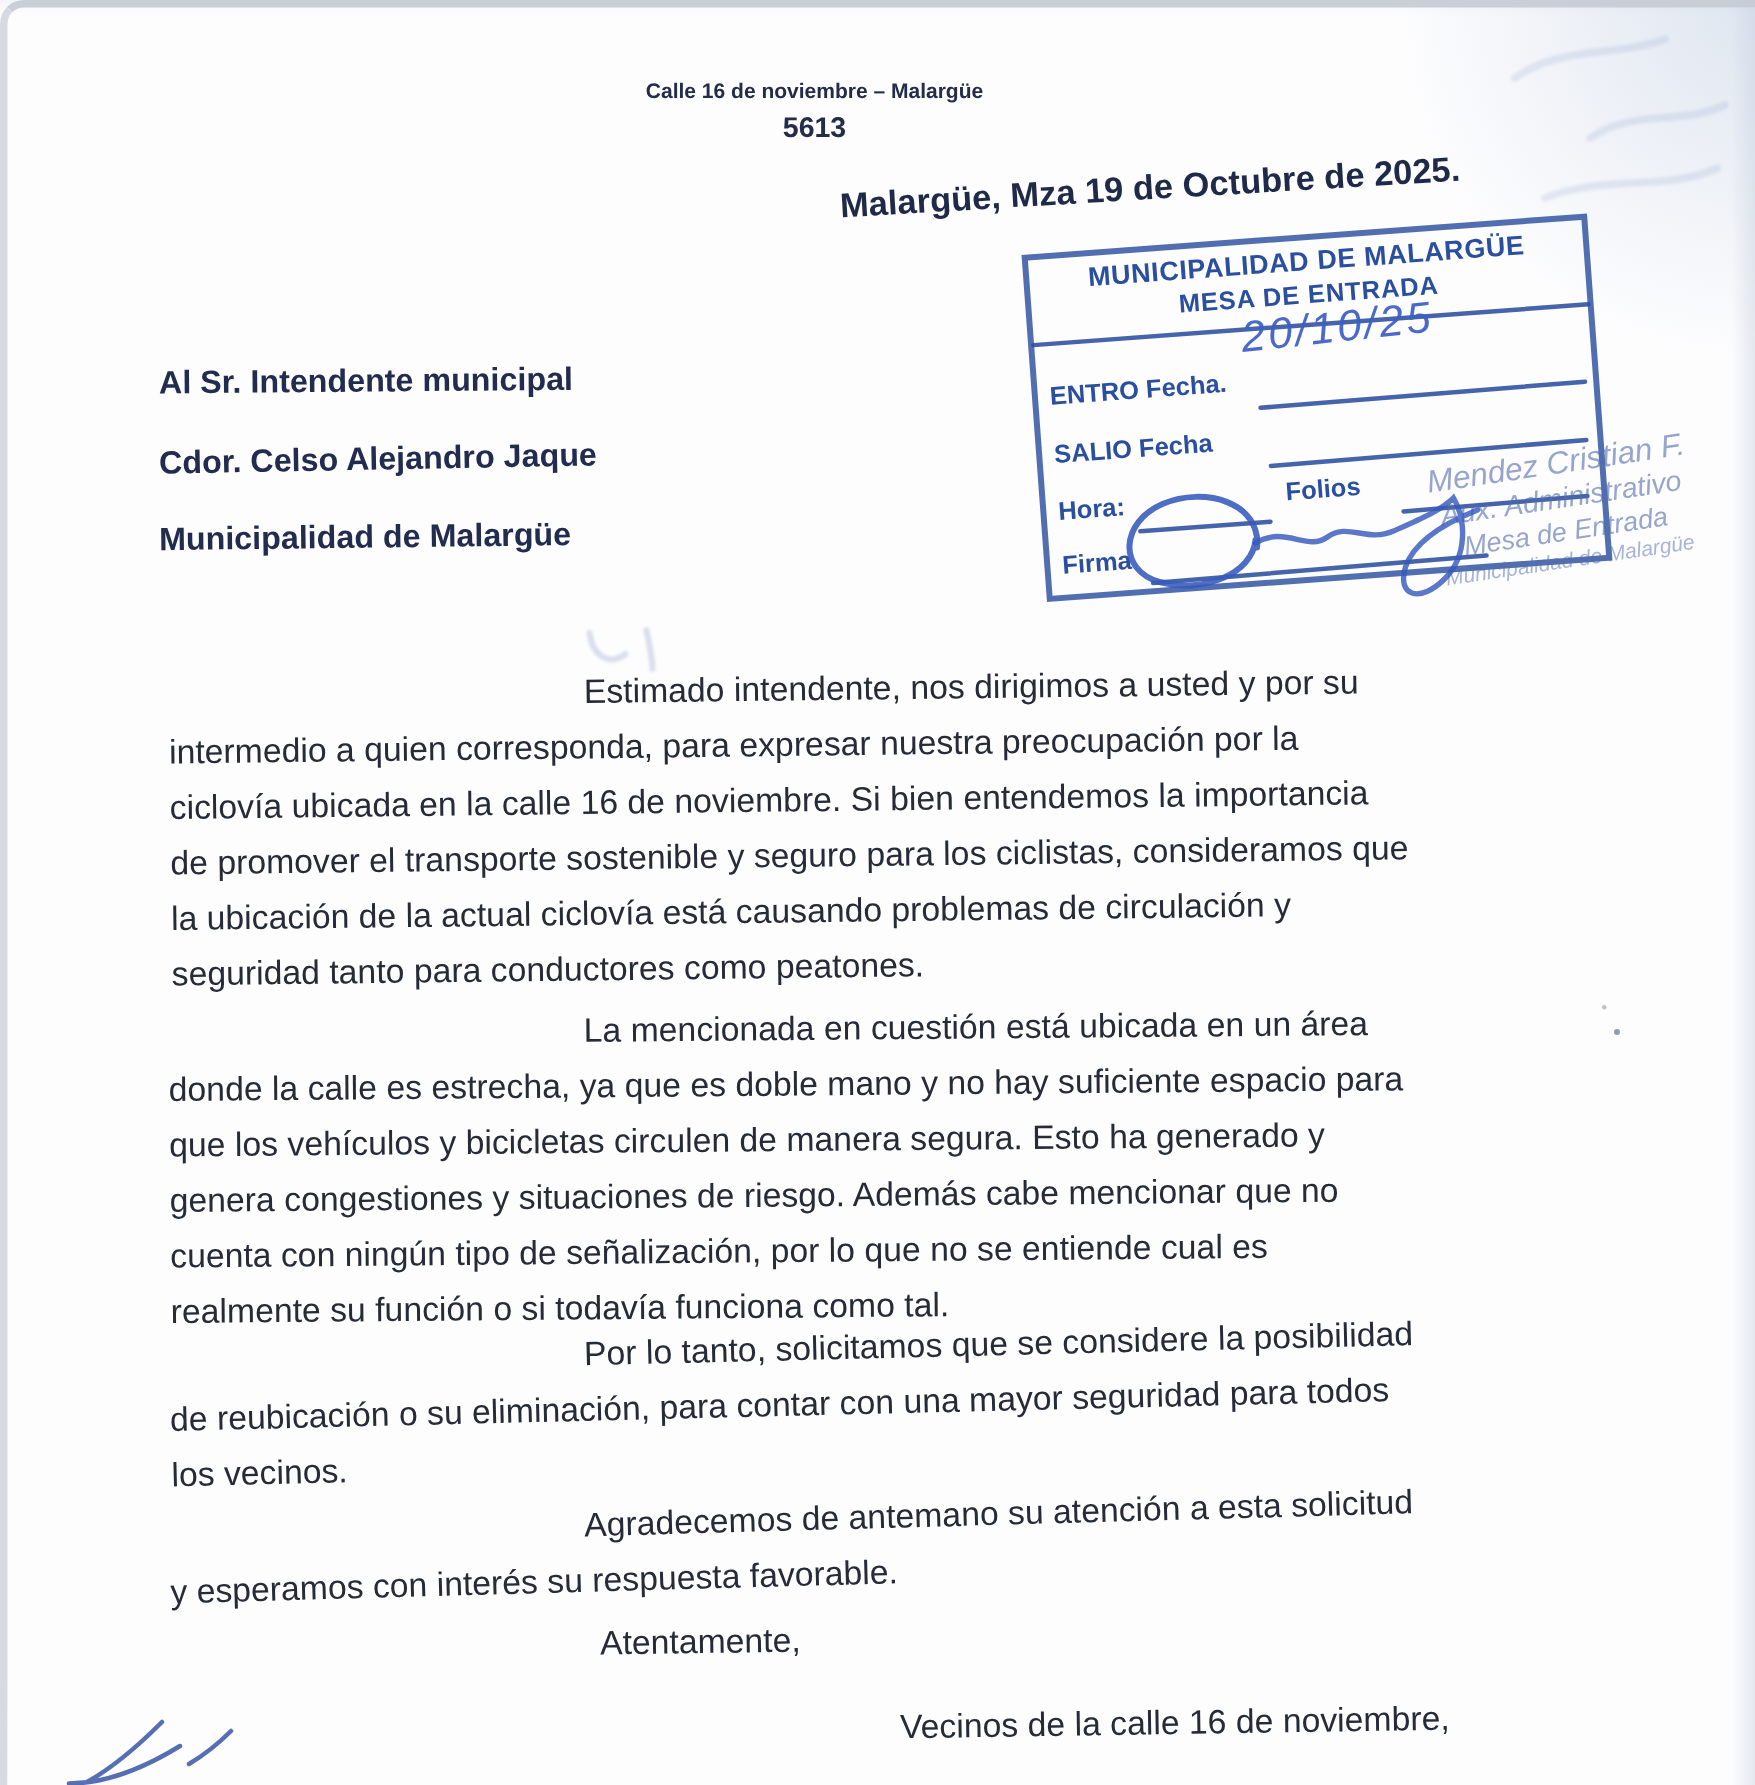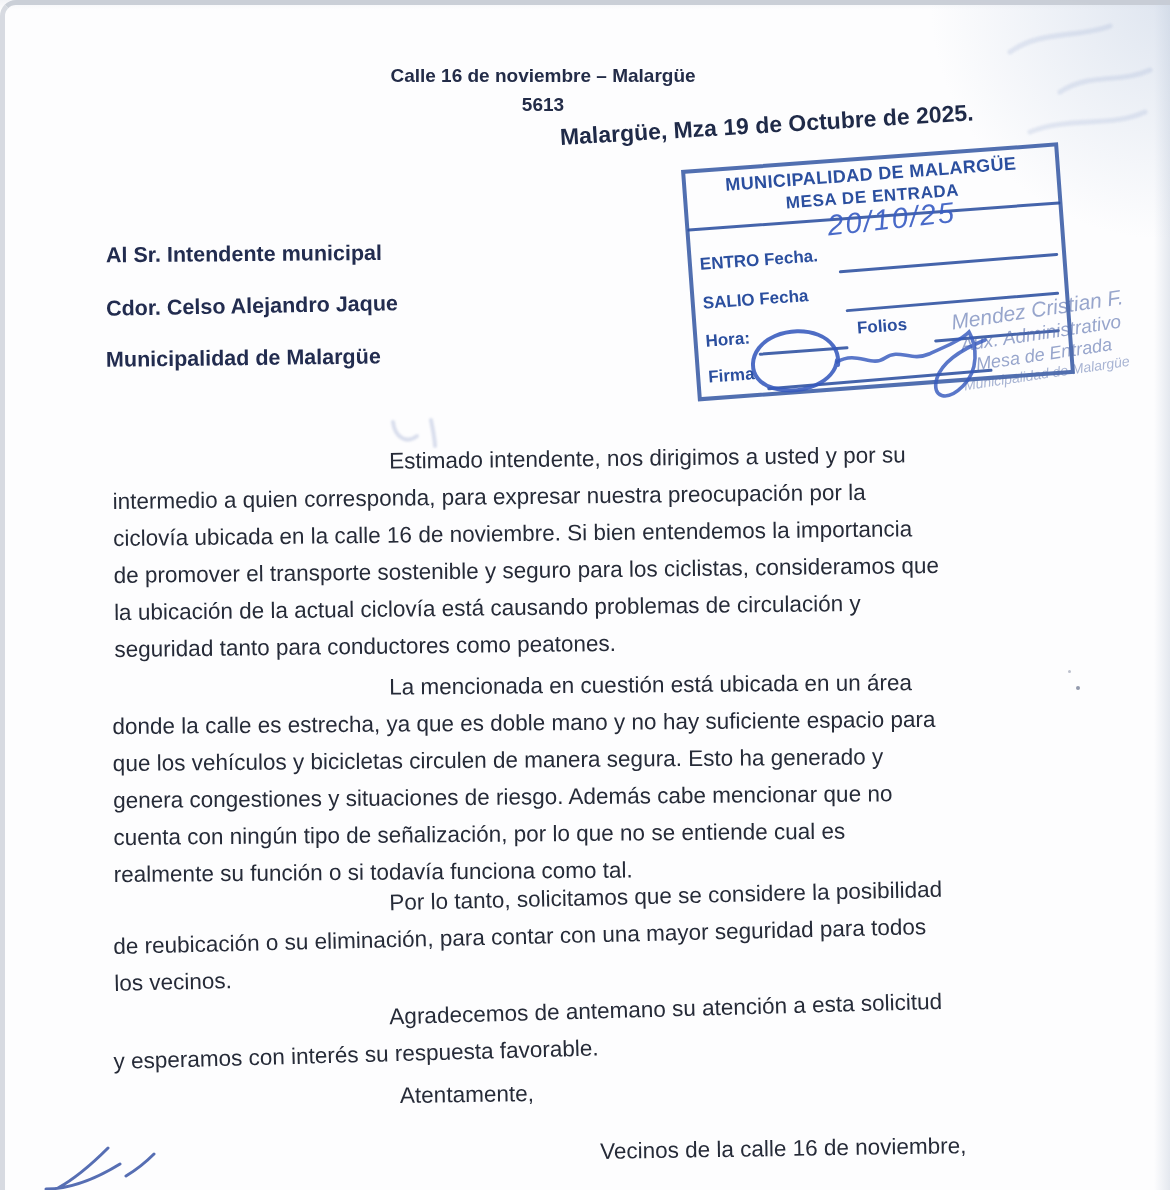--- a/index.html
+++ b/index.html
@@ -14,21 +14,21 @@
   }
   .scan-edge{
     position:absolute;inset:0;pointer-events:none;
     border-top:5px solid #c6cbd4;border-left:5px solid #d3d7de;
     border-top-left-radius:16px;opacity:.9;
   }
   
   .letterhead{position:absolute;left:293px;top:48px;width:500px;text-align:center;
     color:#232c48;font-weight:700;}
   .lh1{font-size:19.5px;letter-spacing:.2px;}
-  .lh2{font-size:19px;margin-top:17px;}
+  .lh2{font-size:14px;margin-top:4px;}
   .lh3{font-size:19px;margin-top:7px;text-align:center;}
   
   .dateline{position:absolute;left:560px;top:124px;font-size:23px;font-weight:700;
     color:#1f2a48;white-space:nowrap;transform:rotate(-3.4deg);transform-origin:left center;}
   
   .stamp{position:absolute;left:681px;top:170px;width:370px;height:224px;
     border:4px solid rgba(43,79,159,.82);transform:rotate(-4.2deg);transform-origin:top left;
     color:#2b4f9f;}
   .stamp .title{position:absolute;top:4px;left:0;right:0;text-align:center;
     font-weight:700;font-size:18px;letter-spacing:.4px;white-space:nowrap;}

